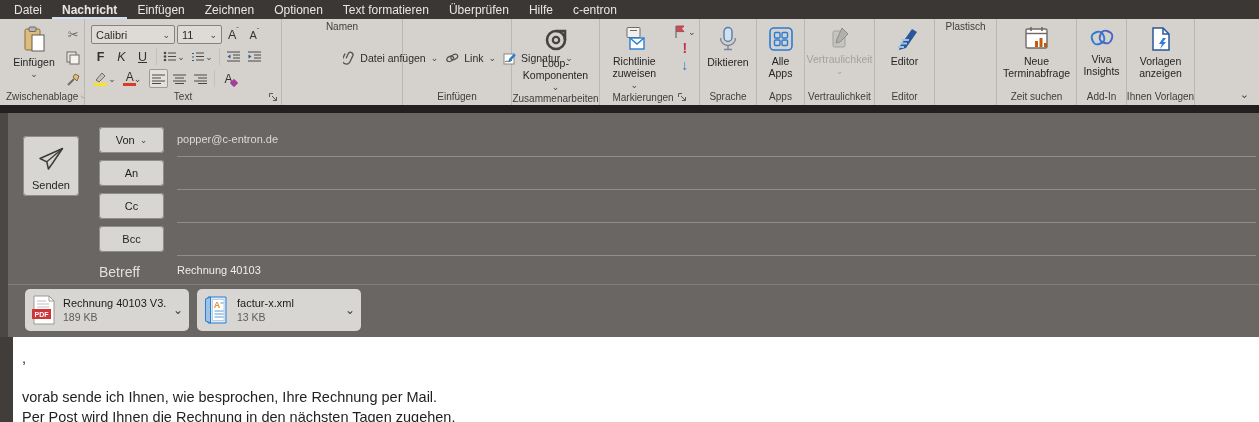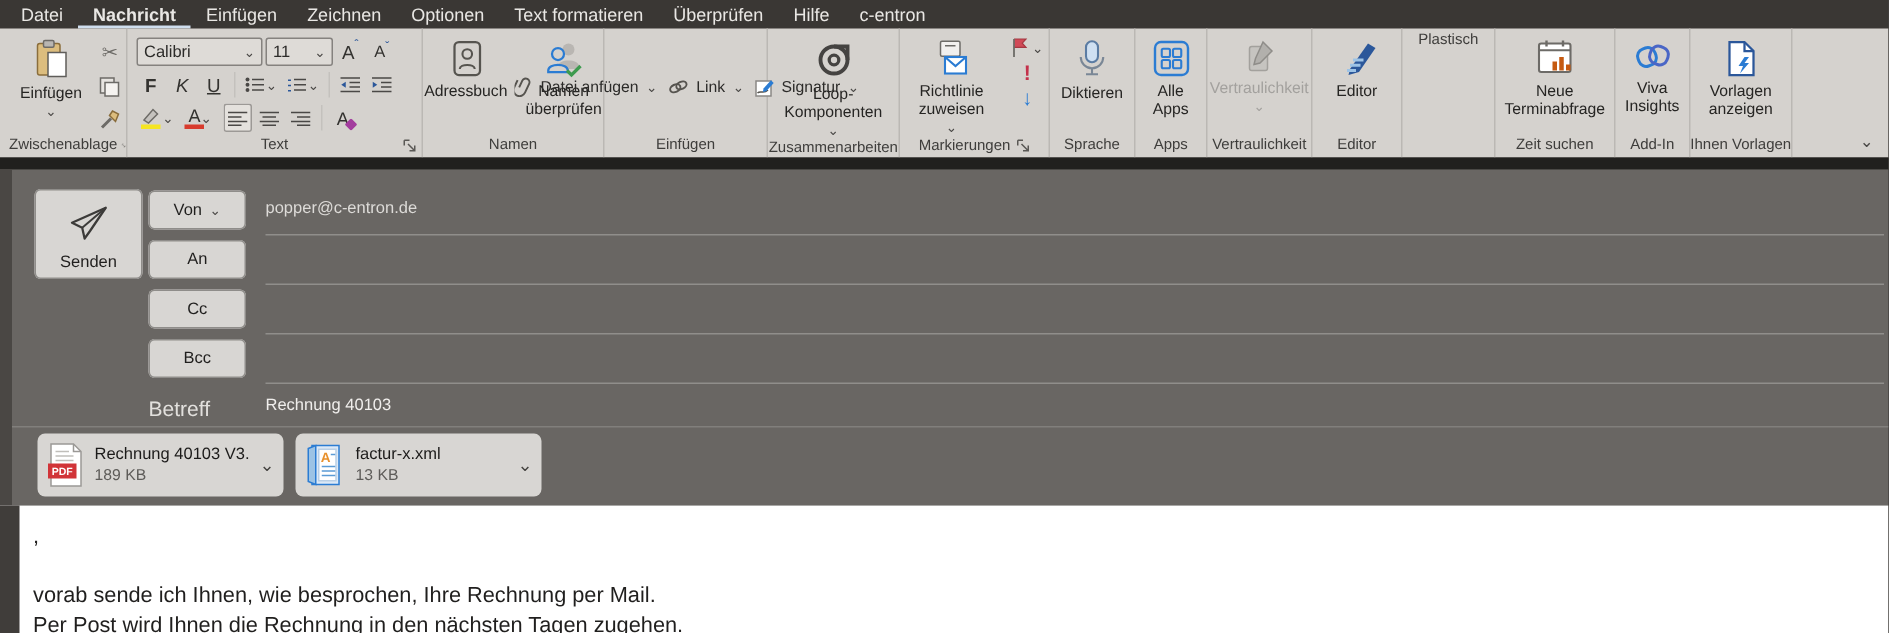--- a/index.html
+++ b/index.html
@@ -62,21 +62,21 @@
 
   
   .ribbon-collapse { position:absolute; right:10px; bottom:4px; font-size:11px; color:#4a4846; }
 
   
   .band { position:absolute; left:0; top:105px; width:100%; height:8px; background:#21201e; }
 
   
   .compose { position:absolute; left:0; top:113px; width:100%; height:224px; background:#696663;
              border-left:8px solid #4a4744; }
-  .send-btn { position:absolute; left:15px; top:13px; width:72px; height:60px; background:#d8d6d3;
+  .send-btn { position:absolute; left:15px; top:23px; width:56px; height:60px; background:#d8d6d3;
               border-radius:4px; display:flex; flex-direction:column; align-items:center;
               justify-content:flex-end; padding-bottom:5px; gap:4px; font-size:11px; color:#201f1e;
               box-shadow:0 0 0 1px #8f8d8a inset; }
   .send-btn svg { position:absolute; top:8px; left:50%; transform:translateX(-50%); }
   .frow { position:absolute; left:12px; width:100%; height:33px; }
   .fbtn { position:absolute; left:79px; top:0; width:65px; height:26px; background:#d8d6d3;
           border-radius:4px; box-shadow:0 0 0 1px #8f8d8a inset; font-size:11px; color:#201f1e;
           display:flex; align-items:center; justify-content:center; gap:5px; }
   .fval { position:absolute; left:157px; top:6px; font-size:11px; color:#dddbd8; }
   .fline { position:absolute; left:157px; right:15px; top:29px; border-top:1px solid #908e8b; }
@@ -257,40 +257,20 @@
       <div class="grp-label">
         <span>Text</span>
         <svg class="launcher" viewBox="0 0 10 10" style="position:absolute;right:3px;bottom:3px">
           <path d="M1.5 1.5 H5 M1.5 1.5 V5" stroke="#5a5855" fill="none"></path>
           <path d="M4 4 L8.5 8.5 M8.5 5 V8.5 H5" stroke="#5a5855" fill="none"></path>
         </svg>
       </div>
     </div>
 
     <div class="grp" style="width:121px">
-      <div class="grp-body" style="gap:2px">
-        <div class="bigbtn">
-          <svg class="ico" width="24" height="26" viewBox="0 0 24 26">
-            <rect x="4" y="2" width="17" height="22" rx="3" fill="none" stroke="#56544f" stroke-width="1.5"></rect>
-            <circle cx="12.5" cy="10" r="3.2" fill="none" stroke="#56544f" stroke-width="1.4"></circle>
-            <path d="M7.5 20 c0-3.5 10-3.5 10 0" fill="none" stroke="#56544f" stroke-width="1.4"></path>
-          </svg>
-          <span class="lbl">Adressbuch</span>
-        </div>
-        <div class="bigbtn">
-          <svg class="ico" width="26" height="26" viewBox="0 0 26 26">
-            <circle cx="16" cy="7" r="4" fill="#b9b6b2"></circle>
-            <path d="M9 18 c0-5 14-5 14 0 v2 H9 Z" fill="#b9b6b2"></path>
-            <circle cx="9" cy="10" r="4" fill="#d5d2ce" stroke="#2b7cd3" stroke-width="1.5"></circle>
-            <path d="M2.5 21 c0-5 13-5 13 0 v1 H2.5 Z" fill="#d5d2ce" stroke="#2b7cd3" stroke-width="1.5"></path>
-            <path d="M15 21 l3 3 l6 -6" fill="none" stroke="#3e9b4f" stroke-width="2.2"></path>
-          </svg>
-          <span class="lbl" style="max-width:62px">Namen überprüfen</span>
-        </div>
-      </div>
       <div class="grp-label">
           <span>Namen</span>
         </div>
     </div>
 
     <div class="grp g-inc" style="width:109px">
       <div class="grp-body">
         <div class="incrow">
           <svg class="ico" width="12" height="14" viewBox="0 0 12 14">
             <path d="M3.5 8.5 V3.5 a2.5 2.5 0 0 1 5 0 V10 a4 4 0 0 1 -8 0 V4.5" fill="none" stroke="#56544f" stroke-width="1.3" transform="rotate(25 6 7)"></path>

